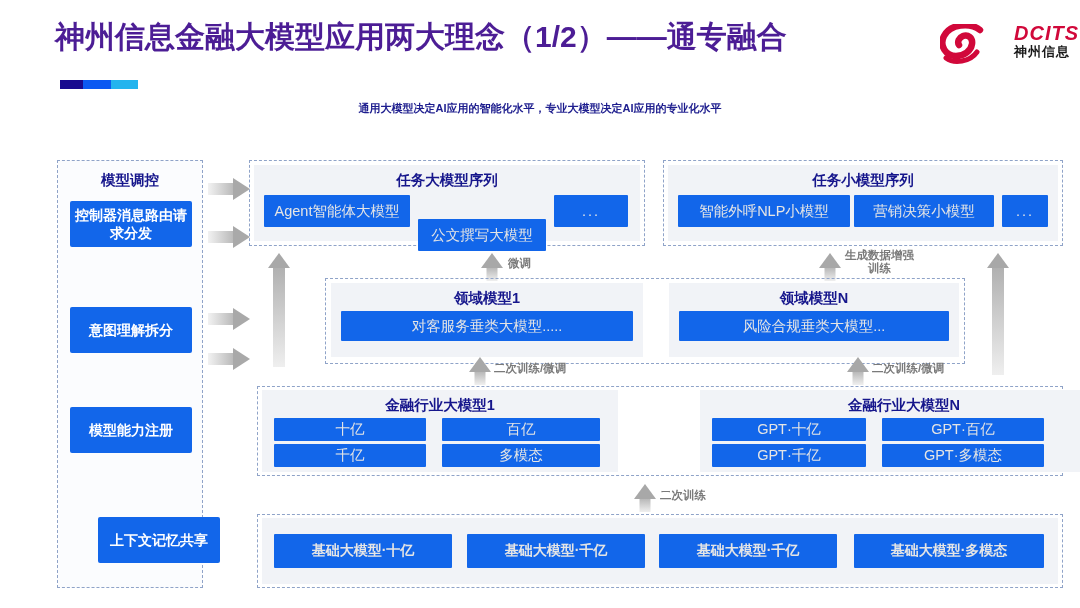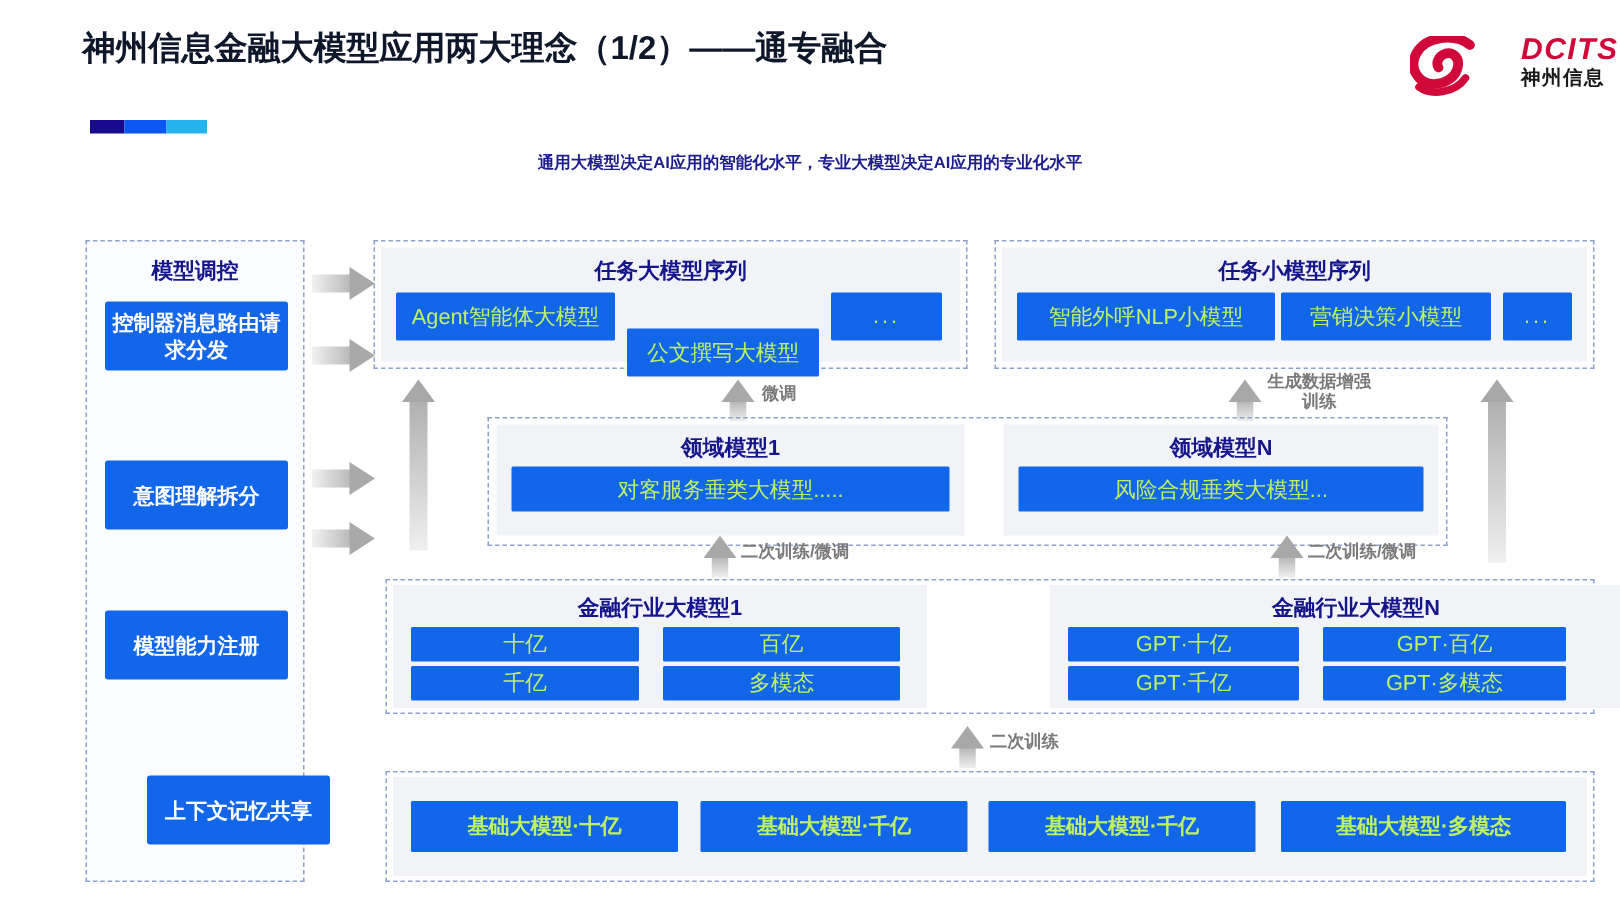--- a/index.html
+++ b/index.html
@@ -9,22 +9,22 @@
     background:#ffffff;
     position:relative;
     overflow:hidden;
     color:#1a1a8c;
   }
 
   
   .header { position:absolute; left:0; top:0; width:1080px; height:140px; }
   .page-title {
     position:absolute; left:55px; top:17px;
-    font-size:22px; font-weight:bold; letter-spacing:0px;
-    color:#0f172a; white-space:nowrap;
+    font-size:30px; font-weight:bold; letter-spacing:0px;
+    color:#4c1d95; white-space:nowrap;
   }
   .accent-bar {
     position:absolute; left:60px; top:80px; width:78px; height:9px;
     display:flex;
   }
   .accent-bar i { display:block; height:100%; }
   .accent-bar i:nth-child(1){ width:30%; background:#180a8f; }
   .accent-bar i:nth-child(2){ width:36%; background:#0b59f2; }
   .accent-bar i:nth-child(3){ width:34%; background:#23b4ee; }
 
@@ -106,21 +106,21 @@
 
   
   .group {
     position:absolute; background:#f1f3f7;
   }
   .group-title {
     position:absolute; left:0; top:6px; width:100%; text-align:center;
     font-size:14.5px; font-weight:bold; color:#16168c; white-space:nowrap;
   }
   .chip {
-    position:absolute; background:#1266ea; color:#bef264;
+    position:absolute; background:#1266ea; color:#e5e5e5;
     font-size:14.5px; text-align:center; border-radius:1px;
     display:flex; align-items:center; justify-content:center;
     white-space:nowrap; padding:0 4px;
   }
   .chip.dots { letter-spacing:2px; }
   .chip.bold { font-weight:bold; font-size:14px; }
 
   
   #row1-left-wrap  { left:249px; top:160px; width:396px; height:86px; }
   #row1-left-group { left:254px; top:165px; width:386px; height:76px; }

